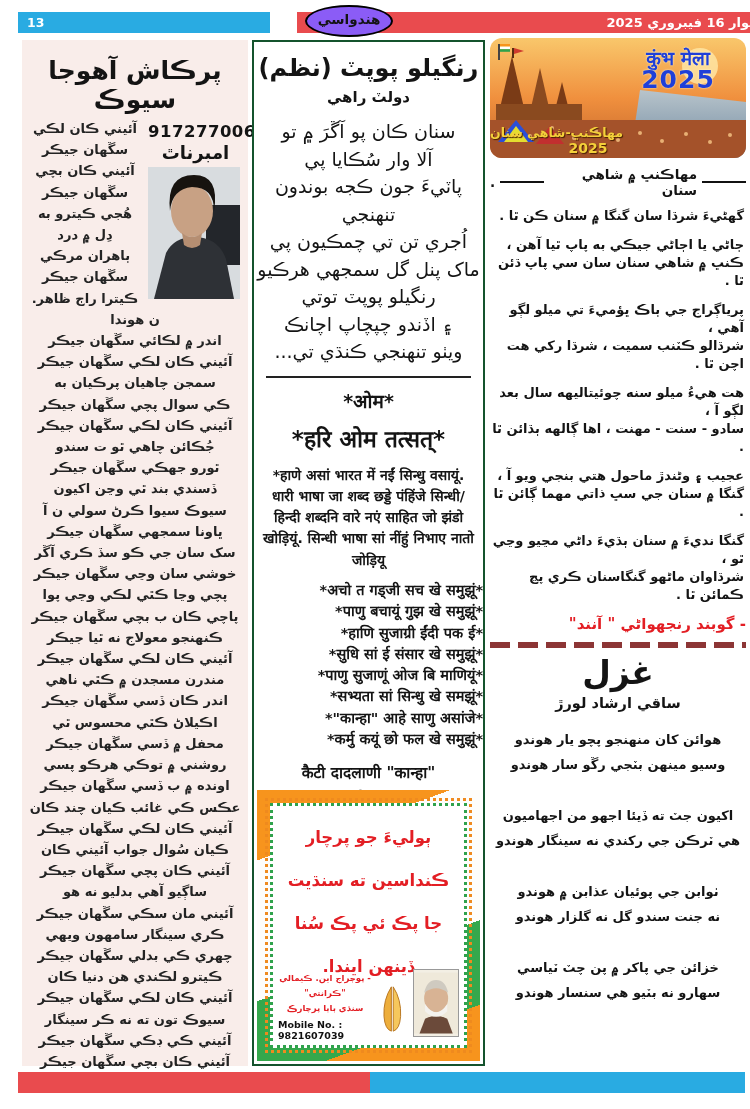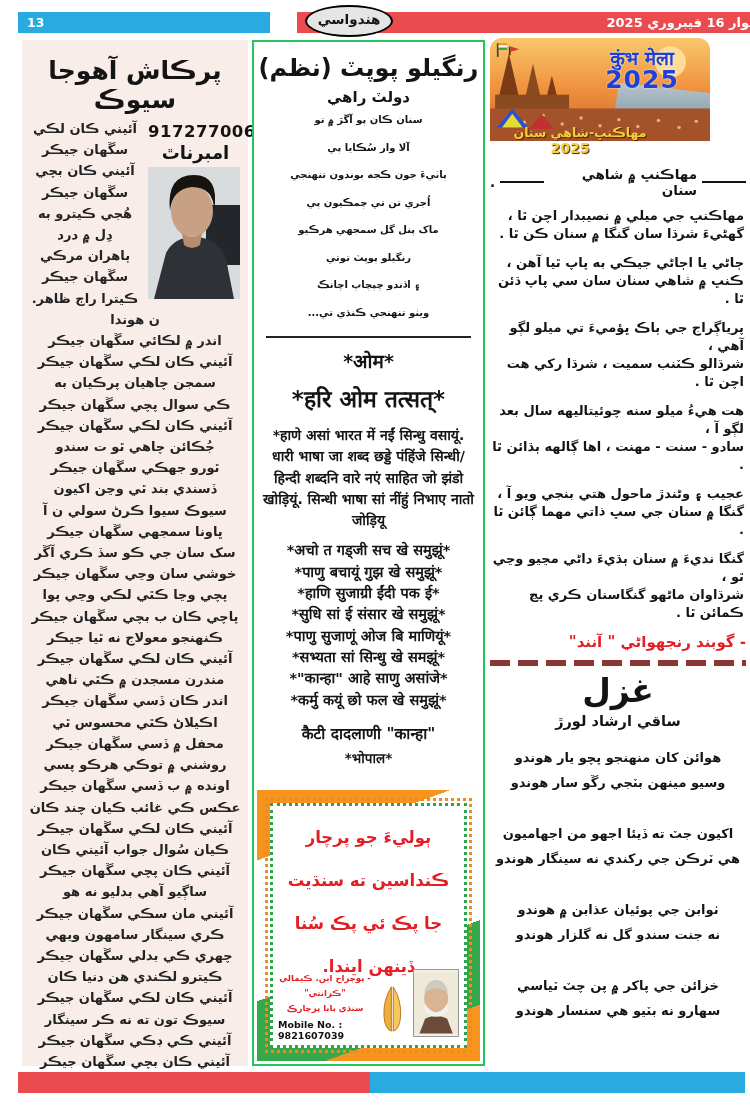--- a/index.html
+++ b/index.html
@@ -6,46 +6,46 @@
   #page{position:relative;width:750px;height:1109px;background:#fff;overflow:hidden;
         font-family:"DejaVu Sans",sans-serif;color:#141414;}
   
   .topbar{position:absolute;left:18px;top:12px;width:727px;height:21px;}
   .topbar-blue{position:absolute;left:0;top:0;width:252px;height:21px;background:#29ABE2;}
   .topbar-red{position:absolute;left:252px;top:0;width:475px;height:21px;background:#E94B4E;margin-left:27px;}
   .pageno{position:absolute;left:9px;top:0;height:21px;line-height:21px;color:#fff;
           font-weight:bold;font-size:12.5px;}
   .dateline{position:absolute;right:6px;top:0;height:21px;line-height:21px;color:#fff;
             font-weight:bold;font-size:13px;direction:rtl;}
-  .masthead{position:absolute;left:287px;top:-7px;width:84px;height:28px;background:#e5e5e5;
+  .masthead{position:absolute;left:287px;top:-7px;width:84px;height:28px;background:#8b5cf6;
             border:2px solid #000;border-radius:50%;text-align:center;line-height:25px;
             font-weight:bold;font-size:13.5px;direction:rtl;z-index:3;}
   
   .left-col{position:absolute;left:22px;top:40px;width:226px;height:1026px;background:#F9EDEA;}
   .left-title{text-align:center;font-weight:bold;font-size:25px;direction:rtl;padding-top:16px;}
   .left-body{padding:4px 5px 0 5px;}
   .left-info{float:right;width:95px;text-align:center;margin:4px 0 4px 5px;}
   .phone{font-weight:bold;font-size:16.5px;letter-spacing:.5px;}
   .loc{font-weight:bold;font-size:18px;direction:rtl;margin-top:1px;}
   .portrait{width:92px;height:132px;margin-top:4px;display:block;}
   .left-lines{direction:rtl;text-align:center;font-weight:bold;font-size:13px;
               line-height:21.2px;color:#232323;}
   
   .mid-col{position:absolute;left:252px;top:40px;width:233px;height:1026px;background:#fff;
-           border:2px solid #22c55e;box-sizing:border-box;}
+           border:2px solid #14532d;box-sizing:border-box;}
   .mid-title{text-align:center;font-weight:bold;font-size:24px;direction:rtl;margin-top:12px;}
   .mid-author{text-align:center;font-weight:bold;font-size:15px;direction:rtl;margin-top:6px;}
-  .mid-poem{text-align:center;direction:rtl;font-weight:bold;
-            font-size:10px;line-height:27.5px;}
+  .mid-poem{margin-top:12px;text-align:center;direction:rtl;font-weight:normal;
+            font-size:19px;line-height:27.5px;}
   .mid-hr{border:0;border-top:2px solid #222;margin:10px 12px 0 12px;}
   .om-title{text-align:center;font-weight:bold;font-size:19px;margin-top:10px;}
   .om-sub{text-align:center;font-weight:bold;font-size:23px;margin-top:8px;}
   .hindi-para{margin:11px 7px 0 7px;text-align:center;font-weight:bold;font-size:14px;
               line-height:21.3px;}
-  .hindi-lines{margin-top:9px;text-align:center;font-weight:bold;font-size:14.5px;
+  .hindi-lines{margin-top:9px;text-align:right;font-weight:bold;font-size:14.5px;
                line-height:21.3px;}
   .hindi-author{text-align:center;font-weight:bold;font-size:15.5px;margin-top:11px;}
   .hindi-place{text-align:center;font-weight:bold;font-size:13.5px;margin-top:5px;}
   
   .flag-box{position:absolute;left:3px;right:3px;top:748px;bottom:3px;overflow:hidden;
             background:linear-gradient(160deg,#F7941D 0 20%,#fdfdfb 20% 60%,#35A84C 60% 84%,#F7941D 84%);}
   .chakra{position:absolute;left:60px;top:95px;width:110px;height:110px;border:8px solid #3a57c4;
           border-radius:50%;opacity:.15;}
   .flag-panel{position:absolute;left:13px;right:13px;top:13px;bottom:13px;background:#fff;
               border:3px dotted #2FA24C;outline:3px dotted #EF8A1E;outline-offset:2px;}
@@ -53,27 +53,27 @@
               font-size:16.5px;line-height:43px;}
   .flag-bottom{position:absolute;left:5px;right:5px;bottom:4px;height:78px;display:flex;
                align-items:flex-end;justify-content:space-between;}
   .credits{width:102px;text-align:left;}
   .credit-red{color:#E31E24;font-weight:bold;font-size:8.5px;direction:rtl;text-align:center;line-height:15px;}
   .mobile{color:#111;font-weight:bold;font-size:9.5px;margin-top:3px;}
   .hands{width:44px;height:52px;margin-bottom:6px;}
   .oldman{width:48px;height:66px;border:1px solid #999;background:#f3efe4;margin-bottom:4px;}
   
   .right-col{position:absolute;left:490px;top:38px;width:256px;}
-  .kumbh{position:relative;width:220px;height:120px;border-radius:12px;overflow:hidden;}
+  .kumbh{position:relative;width:256px;height:120px;border-radius:12px;overflow:hidden;}
   .kumbh svg{position:absolute;inset:0;}
   .kumbh-title{position:absolute;right:8px;top:10px;width:120px;text-align:center;
                color:#1F3FD8;font-weight:bold;font-size:19px;line-height:21px;
                text-shadow:0 0 2px #ffd;}
   .kumbh-year{font-size:25px;letter-spacing:1px;}
-  .kumbh-overlay{position:absolute;left:0;right:40px;bottom:18px;text-align:center;color:#F4D03A;
+  .kumbh-overlay{position:absolute;left:0;right:40px;bottom:18px;text-align:left;color:#F4D03A;
                  font-weight:bold;font-size:12.5px;direction:rtl;text-shadow:1px 1px 1px #4a2000;}
   .kumbh-overlay-year{position:absolute;left:0;right:60px;bottom:2px;text-align:center;color:#F4D03A;
                  font-weight:bold;font-size:14px;text-shadow:1px 1px 1px #4a2000;}
   .caption{display:flex;align-items:center;justify-content:center;gap:5px;margin-top:8px;
            direction:rtl;font-weight:bold;font-size:13.5px;}
   .cap-dash{width:46px;border-top:2.5px solid #111;}
   .couplets{margin-top:9px;direction:rtl;text-align:right;font-weight:bold;font-size:13px;
             line-height:18px;padding-right:2px;}
   .couplets .stanza{margin-bottom:11px;}
   .author-red{color:#E31E24;font-weight:bold;font-size:15px;direction:rtl;text-align:right;
@@ -279,21 +279,20 @@
 
     <div class="caption">
       <span class="cap-dash"></span>
       <span>مهاڪنڀ ۾ شاهي سنان</span>
       <span class="cap-dash"></span>
       <span>.</span>
     </div>
 
     <div class="couplets">
         <div class="stanza">
-        <div>مهاڪنڀ جي ميلي ۾ نصيبدار اچن ٿا ،</div>
         <div>گهڻيءَ شرڌا سان گنگا ۾ سنان ڪن ٿا .</div>
       </div>
         <div class="stanza">
         <div>ڄاڻي يا اڄاڻي جيڪي به پاپ ٿيا آهن ،</div>
         <div>ڪنڀ ۾ شاهي سنان سان سي پاپ ڌئن ٿا .</div>
       </div>
         <div class="stanza">
         <div>پرياڳراج جي ٻاڪ ڀؤميءَ تي ميلو لڳو آهي ،</div>
         <div>شرڌالو ڪٽنب سميت ، شرڌا رکي هت اچن ٿا .</div>
       </div>

